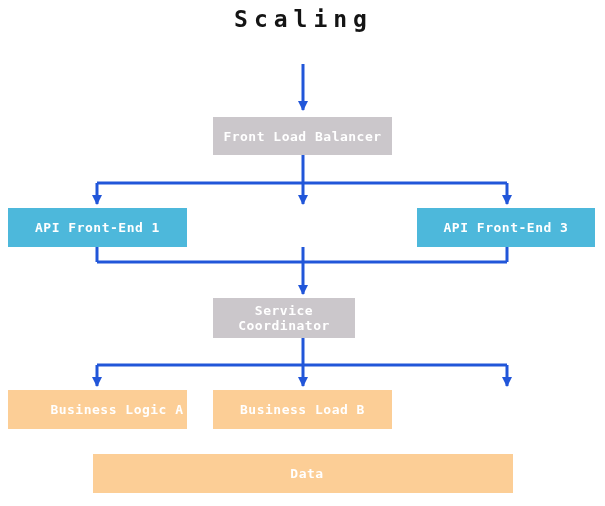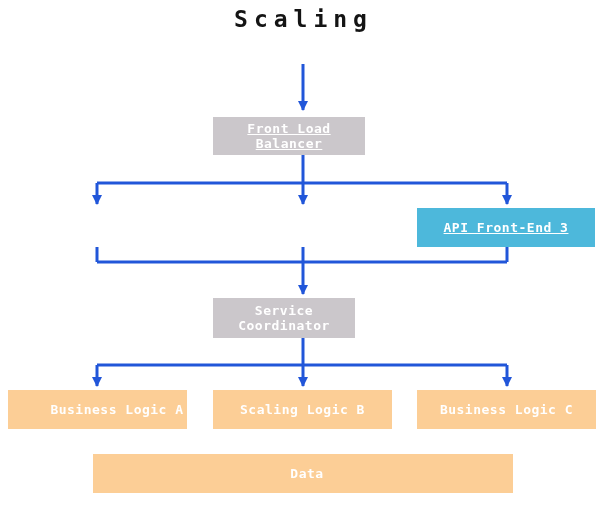--- a/index.html
+++ b/index.html
@@ -34,24 +34,24 @@
     position:absolute;
     display:flex;align-items:center;justify-content:center;
     font-size:13px;font-weight:bold;letter-spacing:0.5px;
     color:var(--node-text);
     box-sizing:border-box;
     text-align:center;
   }
   .node.gray{background:var(--node-gray);}
   .node.blue{background:var(--node-blue);}
   .node.orange{background:var(--node-orange);}
-  .flb {left:213px;top:117px;width:152px;height:38px;text-decoration:underline;}
+  .flb {left:213px;top:117px;width:179px;height:38px;}
   .api1{left:8px;  top:208px;width:179px;height:39px;}
   .api2{left:213px;top:208px;width:179px;height:39px;}
-  .api3{left:417px;top:208px;width:178px;height:39px;text-decoration:underline;}
+  .api3{left:417px;top:208px;width:178px;height:39px;}
   .sc  {left:213px;top:298px;width:142px;height:40px;}
   .bla {left:8px;  top:390px;width:179px;height:39px;padding-left:39px;}
   .blb {left:213px;top:390px;width:179px;height:39px;}
   .blc {left:417px;top:390px;width:179px;height:39px;}
   .data{left:93px; top:454px;width:420px;height:39px;padding-left:8px;}
 </style>
 </head>
 <body>
 
 <div class="canvas">
@@ -89,23 +89,23 @@
       <path d="M303,338 V365"></path>
       <path d="M97,365 H507"></path>
       <path d="M97,365 V386" marker-end="url(#ah)"></path>
       <path d="M303,365 V386" marker-end="url(#ah)"></path>
       <path d="M507,365 V386" marker-end="url(#ah)"></path>
     </g>
   </svg>
 
   <div class="node gray flb">Front Load Balancer</div>
 
+  <div class="node blue api1">API Front-End 1</div>
   <div class="node blue api3">API Front-End 3</div>
 
   <div class="node gray sc">Service Coordinator</div>
 
   <div class="node orange bla">Business Logic A</div>
-  <div class="node orange blb">Scaling Logic B</div>
-  <div class="node orange blc">Business Logic C</div>
+  <div class="node orange blb">Business Load B</div>
 
   <div class="node orange data">Data</div>
 
 </div>
 
 </body></html>

